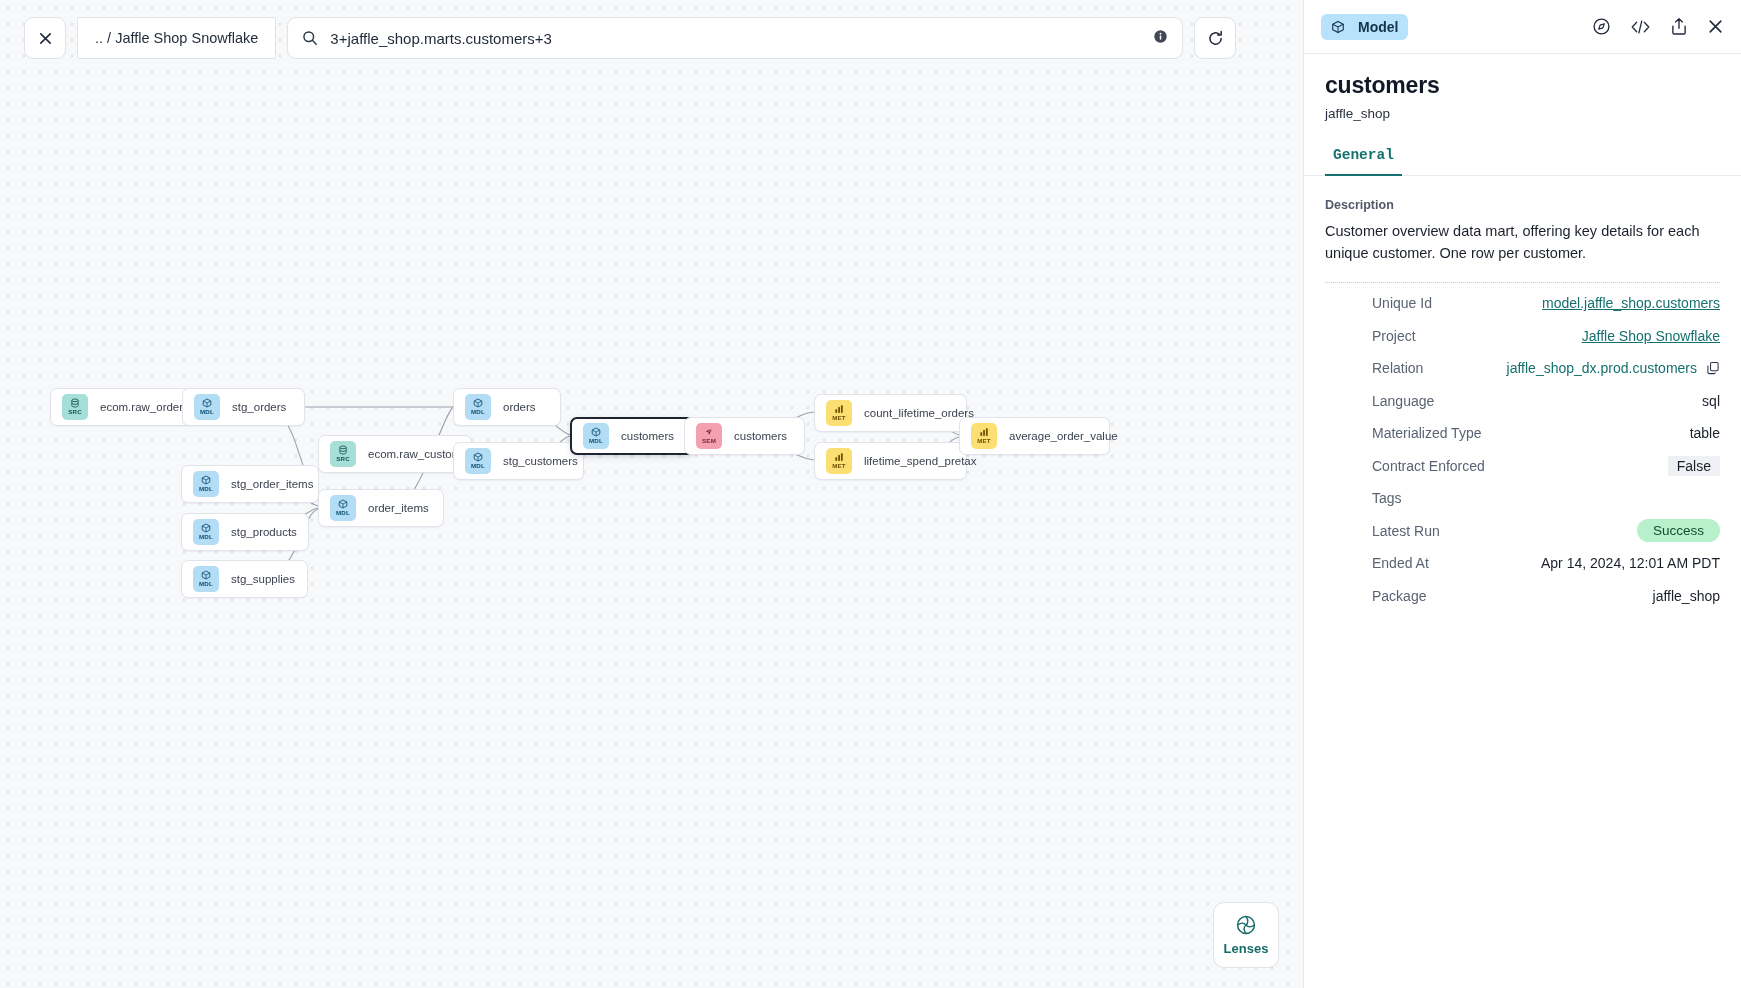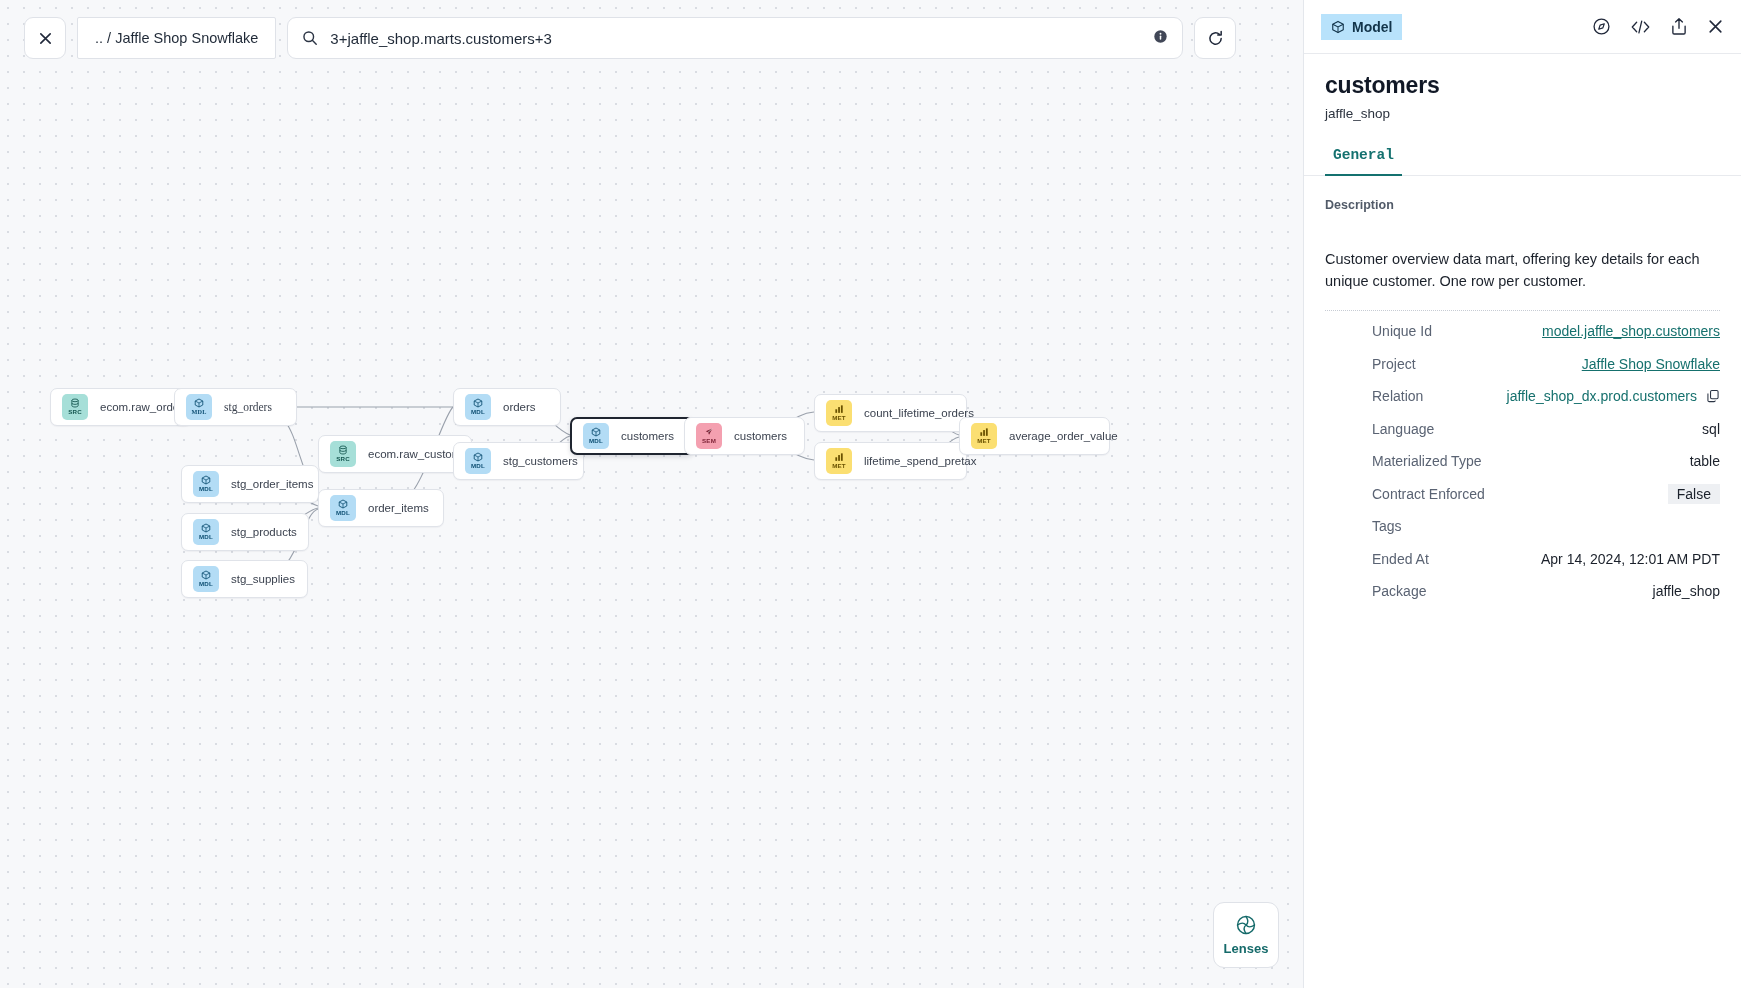--- a/index.html
+++ b/index.html
@@ -98,42 +98,42 @@
     border-left: 1px solid #e4e7ec;
     display: flex; flex-direction: column;
   }
   .panel-top {
     height: 54px; flex: 0 0 auto;
     display: flex; align-items: center; justify-content: space-between;
     padding: 0 17px 0 17px;
     border-bottom: 1px solid #e8eaee;
   }
   .chip {
-    display: inline-flex; align-items: center; gap: 7px;
+    display: inline-flex; align-items: center; gap: 13px;
     background: #b8e2fb; color: #12344a;
-    border-radius: 0; padding: 5px 10px;
+    border-radius: 6px; padding: 5px 10px;
     font-size: 14px; font-weight: 600;
   }
   .panel-icons { display: flex; align-items: center; gap: 19px; }
   .pi { cursor: pointer; display: flex; }
 
   .panel-head { padding: 18px 21px 0 21px; }
   .p-title { font-size: 23px; font-weight: 700; color: #111826; letter-spacing: -.2px; }
   .p-sub { font-size: 13.5px; color: #2c333f; margin-top: 7px; }
 
   .tabs { margin-top: 26px; padding: 0 21px; border-bottom: 1px solid #e8eaee; display: flex; font-family: Liberation Mono, monospace; }
   .tab {
     font-size: 14.5px; font-weight: 600; color: #14716f;
     padding: 0 8px 11px 8px; border-bottom: 2.5px solid #14716f;
     cursor: pointer; margin-bottom: -1px;
   }
 
   .p-body { padding: 22px 21px 0 21px; overflow-y: auto; }
   .sec-title { font-size: 12.5px; font-weight: 700; color: #515a68; }
-  .desc { font-size: 14.5px; color: #1b212b; line-height: 1.55; margin-top: 36px; }
+  .desc { font-size: 14.5px; color: #1b212b; line-height: 1.55; margin-top: 8px; }
   .divider { border-top: 1px dotted #c7ccd4; margin: 17px 0 4px 0; }
 
   .row {
     display: flex; align-items: center; justify-content: space-between;
     min-height: 32.5px; gap: 14px;
   }
   .row .k { font-size: 14px; color: #5b6personal; }
   .row .k { font-size: 14px; color: #5a6373; white-space: nowrap; margin-left: 47px; }
   .row .v { font-size: 14px; color: #1b212b; text-align: right; }
   .row .v.link { color: #15706d; text-decoration: underline; cursor: pointer; }
@@ -210,21 +210,21 @@
             <span class="badge src">
               <svg class="bi" viewBox="0 0 14 14" width="10" height="10">
                 <ellipse cx="7" cy="3.3" rx="4.4" ry="1.9" fill="none" stroke="currentColor" stroke-width="1.2"></ellipse>
                 <path d="M2.6 3.3 V10.7 C2.6 11.75 4.57 12.6 7 12.6 C9.43 12.6 11.4 11.75 11.4 10.7 V3.3" fill="none" stroke="currentColor" stroke-width="1.2"></path>
                 <path d="M2.6 7 C2.6 8.05 4.57 8.9 7 8.9 C9.43 8.9 11.4 8.05 11.4 7" fill="none" stroke="currentColor" stroke-width="1.2"></path>
               </svg>
               <span class="bl">SRC</span>
             </span>
             <span class="nlabel">ecom.raw_orders</span>
           </div>
-          <div class="node" style="left: 174px; top: 388px; width: 123px; font-family: Liberation Serif, serif;">
+          <div class="node" style="left: 182px; top: 388px; width: 123px;">
             <span class="badge mdl">
               <svg class="bi" viewBox="0 0 14 14" width="10" height="10">
                 <path d="M7 1.4 L12.3 4.2 V9.8 L7 12.6 L1.7 9.8 V4.2 Z" fill="none" stroke="currentColor" stroke-width="1.2" stroke-linejoin="round"></path>
                 <path d="M1.7 4.2 L7 7 L12.3 4.2 M7 7 V12.6" fill="none" stroke="currentColor" stroke-width="1.1"></path>
               </svg>
               <span class="bl">MDL</span>
             </span>
             <span class="nlabel">stg_orders</span>
           </div>
           <div class="node" style="left: 181px; top: 465px; width: 138px;">
@@ -443,20 +443,24 @@
           </div>
           <div class="row">
             <span class="k">Contract Enforced</span>
             <span class="pill-gray">False</span>
           </div>
           <div class="row">
             <span class="k">Tags</span>
             <span class="v"></span>
           </div>
           <div class="row">
+            <span class="k">Latest Run</span>
+            <span class="pill-green">Success</span>
+          </div>
+          <div class="row">
             <span class="k">Ended At</span>
             <span class="v">Apr 14, 2024, 12:01 AM PDT</span>
           </div>
           <div class="row">
             <span class="k">Package</span>
             <span class="v">jaffle_shop</span>
           </div>
         </div>
     </div>
   </div>

